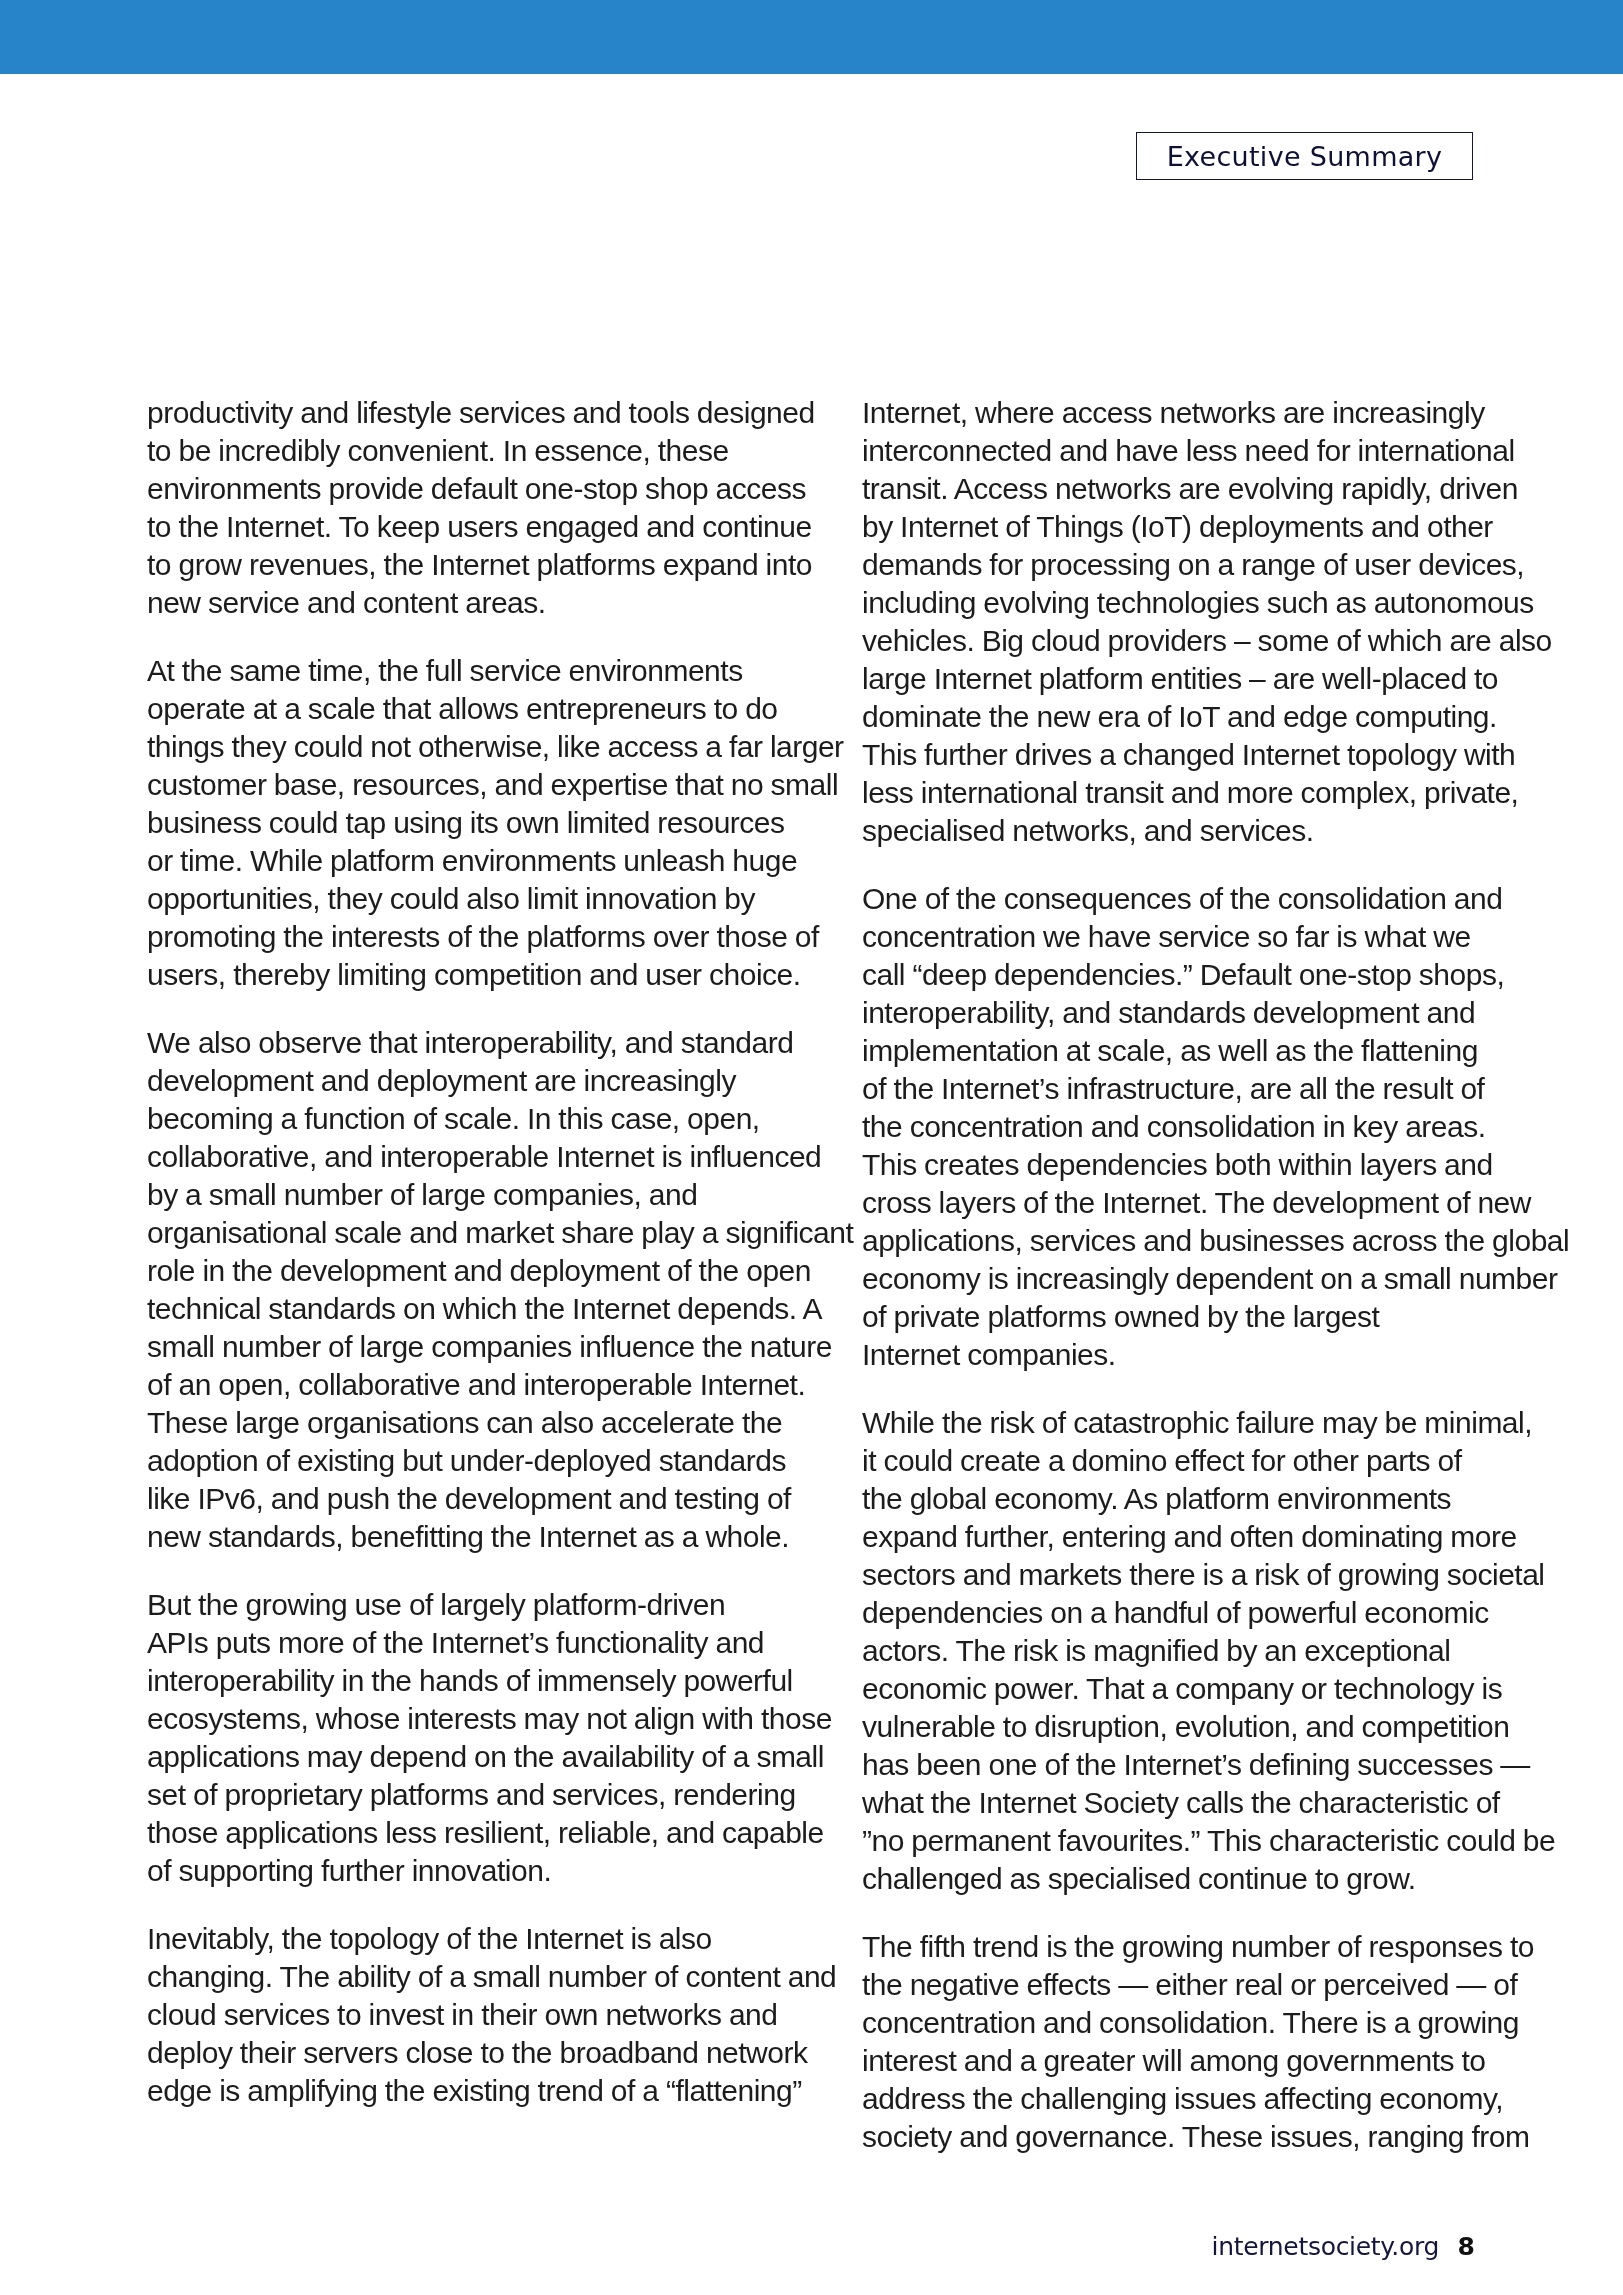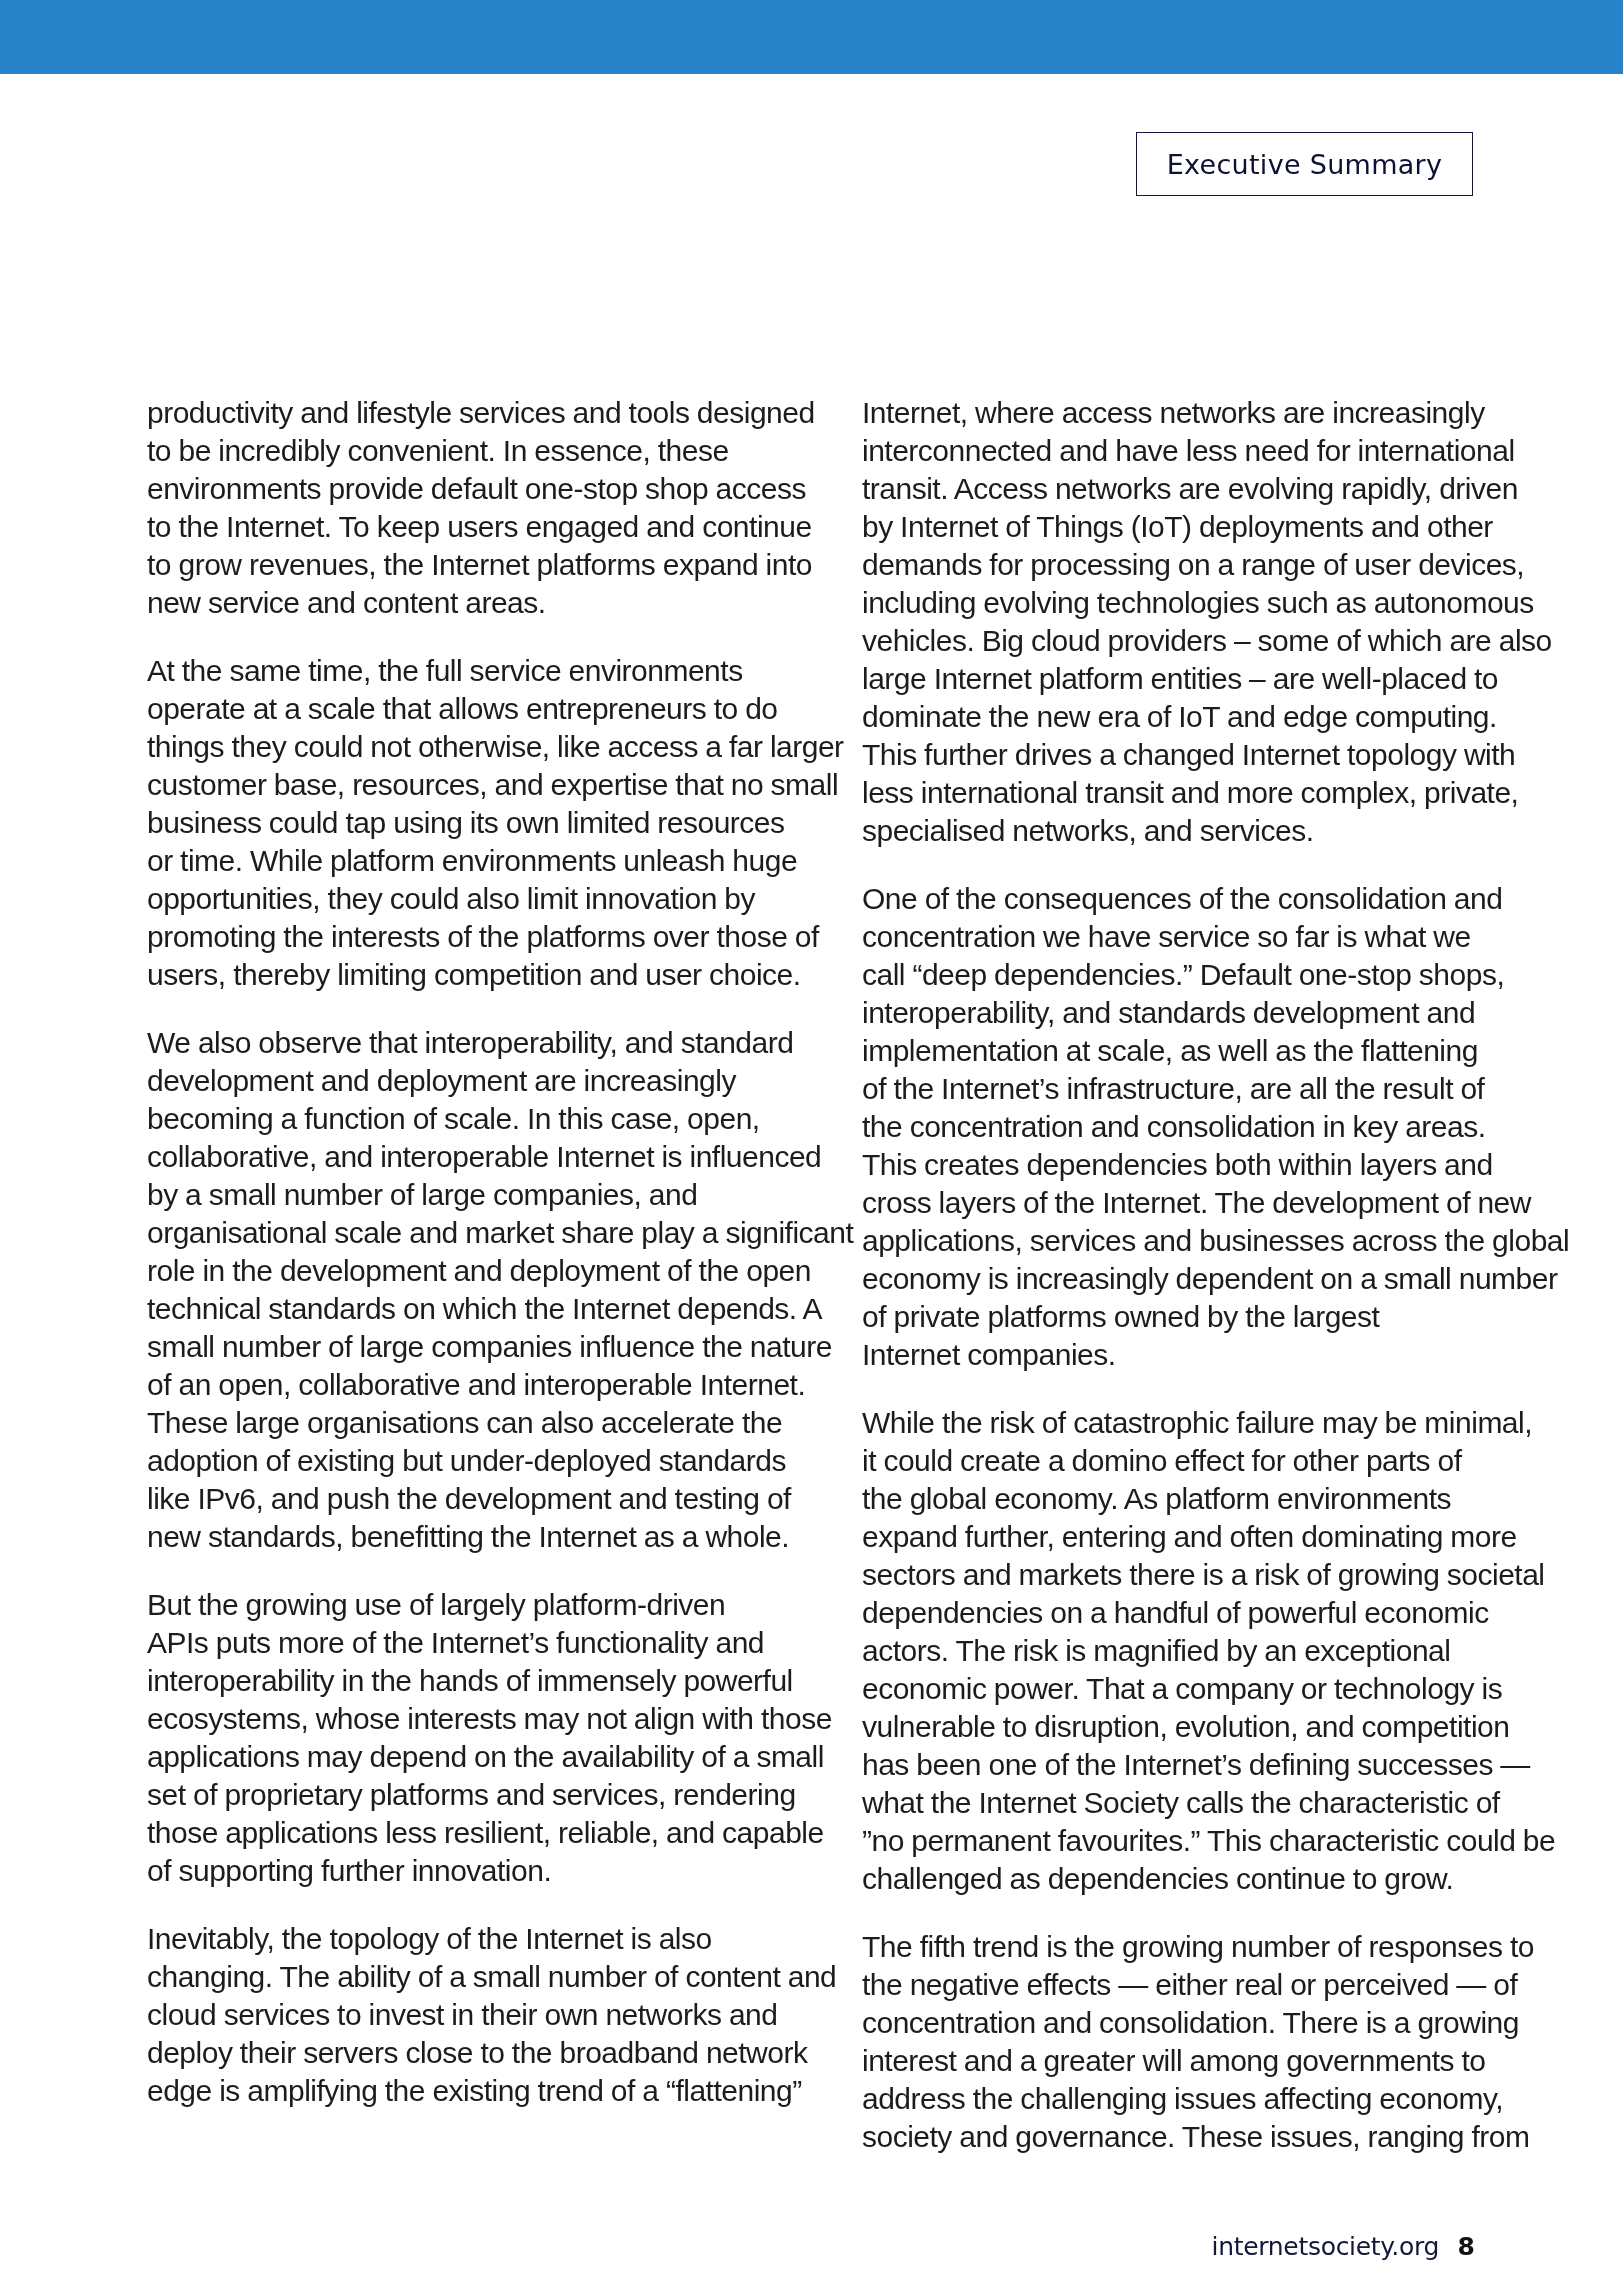--- a/index.html
+++ b/index.html
@@ -6,21 +6,21 @@
   body {
     width: 1623px; height: 2295px; position: relative; overflow: hidden;
     font-family: "Liberation Sans", "DejaVu Sans", sans-serif;
     color: #1c1c1c;
   }
   .top-bar {
     position: absolute; left: 0; top: 0; width: 1623px; height: 74px;
     background: #2784c8;
   }
   .section-tag {
-    position: absolute; left: 1136px; top: 132px; width: 337px; height: 64px;
+    position: absolute; left: 1136px; top: 132px; width: 337px; height: 48px;
     border: 1.7px solid #15173a; box-sizing: border-box;
     display: flex; align-items: center; justify-content: center;
     font-family: "DejaVu Sans", sans-serif; font-size: 27px; color: #0f1133;
     letter-spacing: 0.3px;
   }
   .column {
     position: absolute; top: 394px; width: 621px;
   }
   .col-left { left: 147px; }
   .col-right { left: 862px; }
@@ -138,21 +138,21 @@
       <span class="ln">the global economy. As platform environments</span>
       <span class="ln">expand further, entering and often dominating more</span>
       <span class="ln">sectors and markets there is a risk of growing societal</span>
       <span class="ln">dependencies on a handful of powerful economic</span>
       <span class="ln">actors. The risk is magnified by an exceptional</span>
       <span class="ln">economic power. That a company or technology is</span>
       <span class="ln">vulnerable to disruption, evolution, and competition</span>
       <span class="ln">has been one of the Internet’s defining successes —</span>
       <span class="ln">what the Internet Society calls the characteristic of</span>
       <span class="ln">”no permanent favourites.” This characteristic could be</span>
-      <span class="ln">challenged as dependencies continue to grow.</span>
+      <span class="ln">challenged as specialised continue to grow.</span>
     </p>
     <p>
       <span class="ln">The fifth trend is the growing number of responses to</span>
       <span class="ln">the negative effects  — either real or perceived — of</span>
       <span class="ln">concentration and consolidation. There is a growing</span>
       <span class="ln">interest and a greater will among governments to</span>
       <span class="ln">address the challenging issues affecting economy,</span>
       <span class="ln">society and governance. These issues, ranging from</span>
     </p>
   </div>

